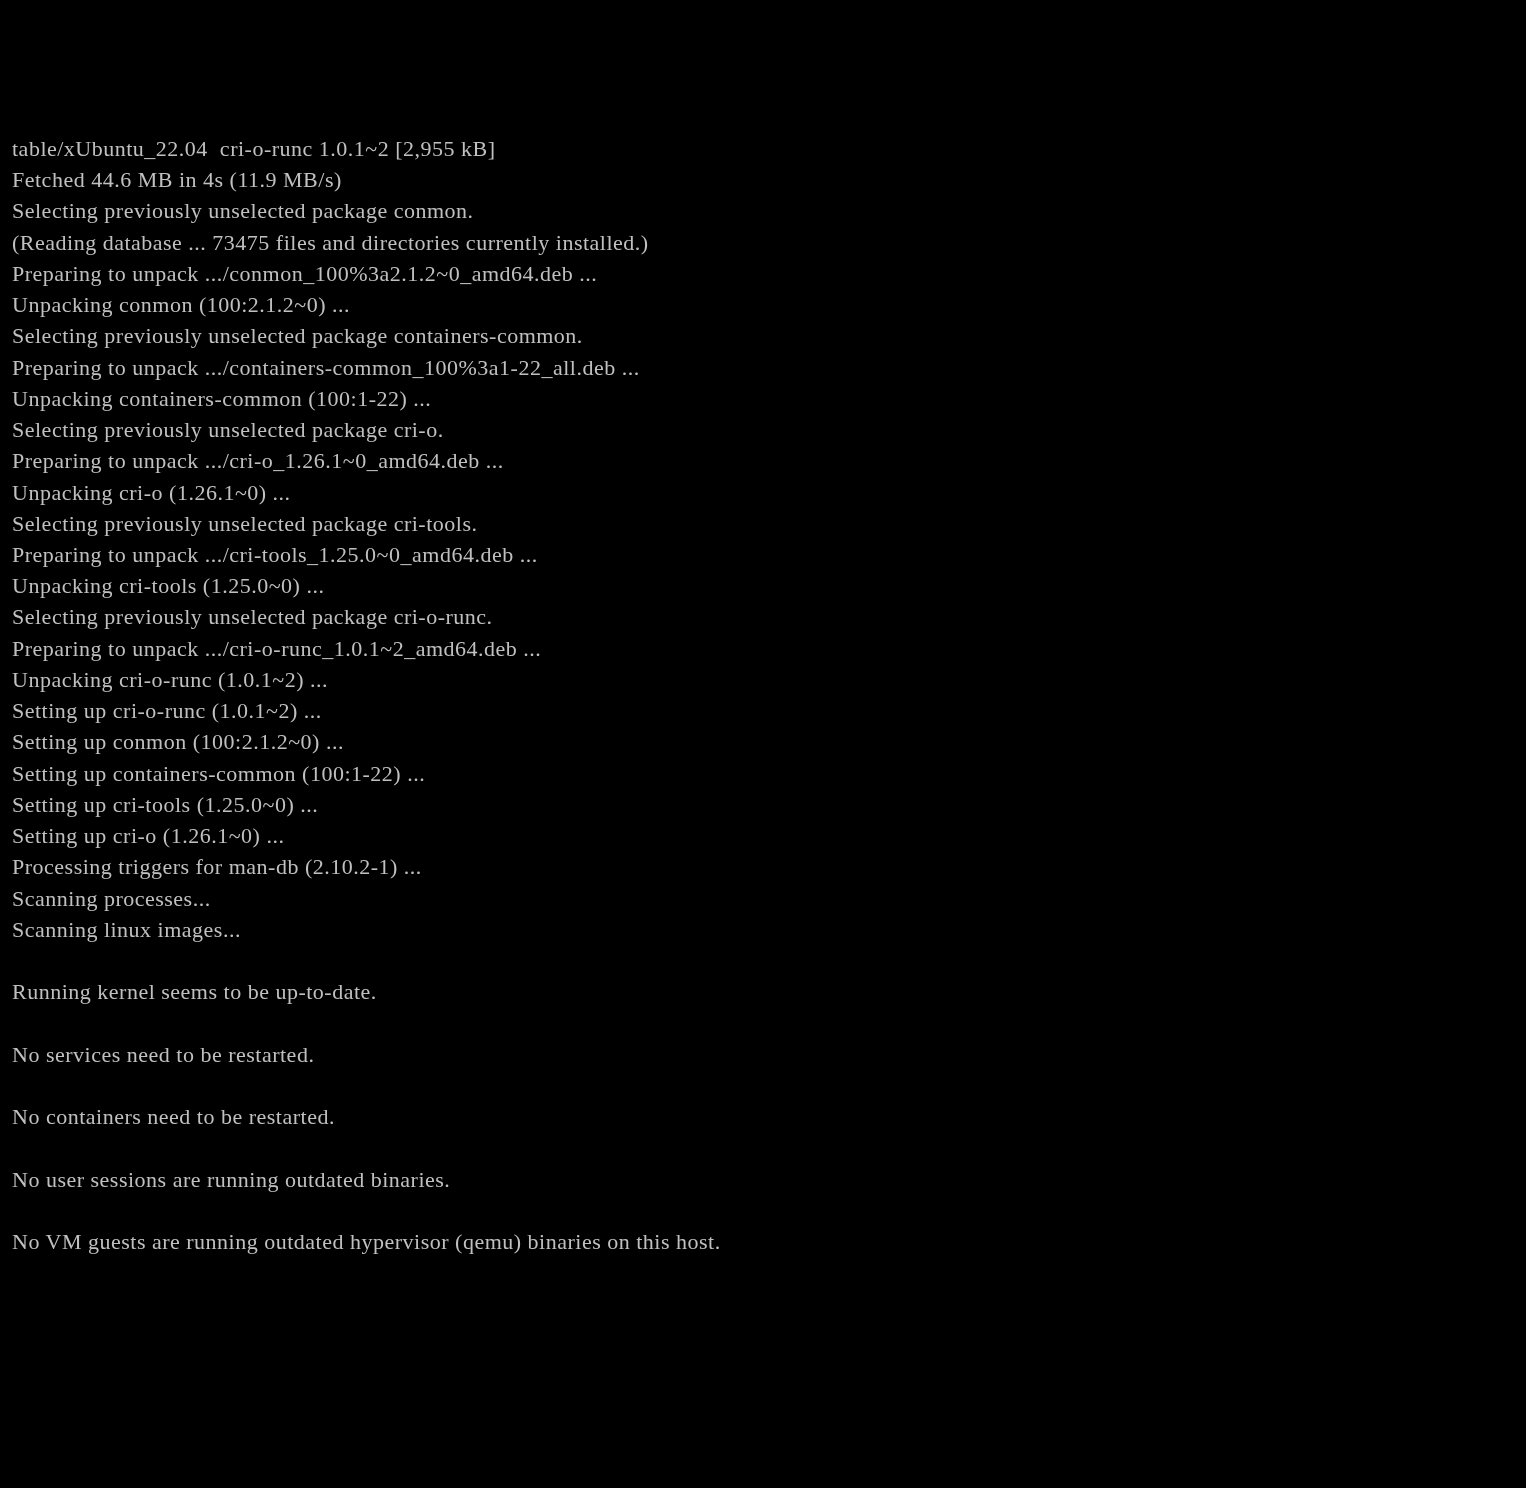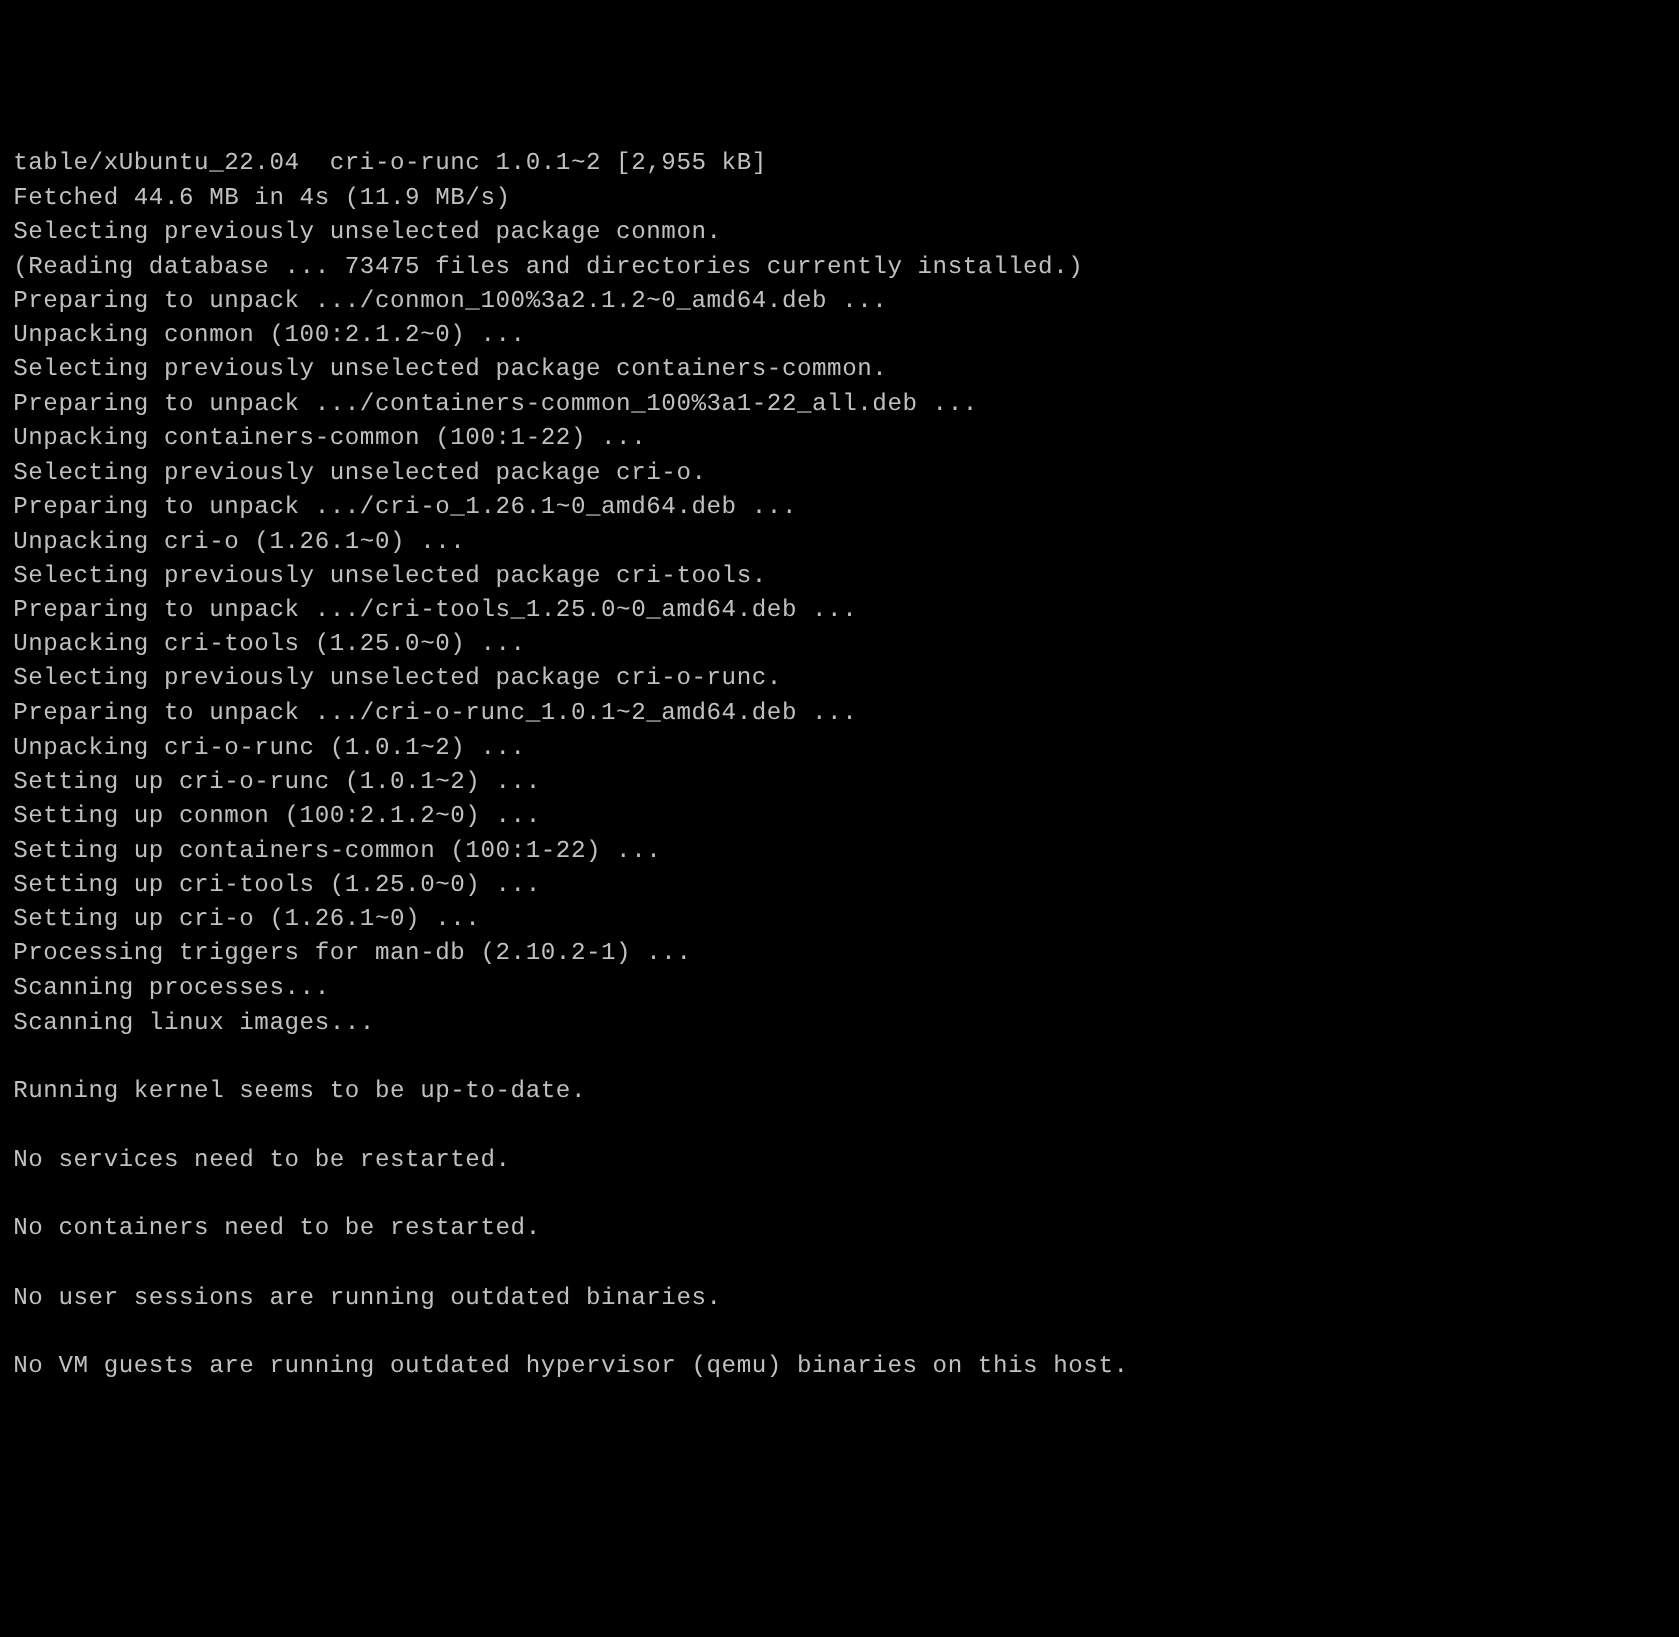--- a/index.html
+++ b/index.html
@@ -15,20 +15,21 @@
       line-height: 1.42;
       padding: 8px 12px;
       white-space: pre;
       letter-spacing: 0.5px;
       width: 1526px;
       height: 1488px;
       overflow: hidden;
     }
     .terminal-line {
       display: block;
+      font-family: Liberation Serif, serif;
     }
   </style>
 </head>
 <body>
 
 
 
 <div><span class="terminal-line">table/xUbuntu_22.04  cri-o-runc 1.0.1~2 [2,955 kB]</span><span class="terminal-line">Fetched 44.6 MB in 4s (11.9 MB/s)</span><span class="terminal-line">Selecting previously unselected package conmon.</span><span class="terminal-line">(Reading database ... 73475 files and directories currently installed.)</span><span class="terminal-line">Preparing to unpack .../conmon_100%3a2.1.2~0_amd64.deb ...</span><span class="terminal-line">Unpacking conmon (100:2.1.2~0) ...</span><span class="terminal-line">Selecting previously unselected package containers-common.</span><span class="terminal-line">Preparing to unpack .../containers-common_100%3a1-22_all.deb ...</span><span class="terminal-line">Unpacking containers-common (100:1-22) ...</span><span class="terminal-line">Selecting previously unselected package cri-o.</span><span class="terminal-line">Preparing to unpack .../cri-o_1.26.1~0_amd64.deb ...</span><span class="terminal-line">Unpacking cri-o (1.26.1~0) ...</span><span class="terminal-line">Selecting previously unselected package cri-tools.</span><span class="terminal-line">Preparing to unpack .../cri-tools_1.25.0~0_amd64.deb ...</span><span class="terminal-line">Unpacking cri-tools (1.25.0~0) ...</span><span class="terminal-line">Selecting previously unselected package cri-o-runc.</span><span class="terminal-line">Preparing to unpack .../cri-o-runc_1.0.1~2_amd64.deb ...</span><span class="terminal-line">Unpacking cri-o-runc (1.0.1~2) ...</span><span class="terminal-line">Setting up cri-o-runc (1.0.1~2) ...</span><span class="terminal-line">Setting up conmon (100:2.1.2~0) ...</span><span class="terminal-line">Setting up containers-common (100:1-22) ...</span><span class="terminal-line">Setting up cri-tools (1.25.0~0) ...</span><span class="terminal-line">Setting up cri-o (1.26.1~0) ...</span><span class="terminal-line">Processing triggers for man-db (2.10.2-1) ...</span><span class="terminal-line">Scanning processes...</span><span class="terminal-line">Scanning linux images...</span><span class="terminal-line">&nbsp;</span><span class="terminal-line">Running kernel seems to be up-to-date.</span><span class="terminal-line">&nbsp;</span><span class="terminal-line">No services need to be restarted.</span><span class="terminal-line">&nbsp;</span><span class="terminal-line">No containers need to be restarted.</span><span class="terminal-line">&nbsp;</span><span class="terminal-line">No user sessions are running outdated binaries.</span><span class="terminal-line">&nbsp;</span><span class="terminal-line">No VM guests are running outdated hypervisor (qemu) binaries on this host.</span></div>
 
 

